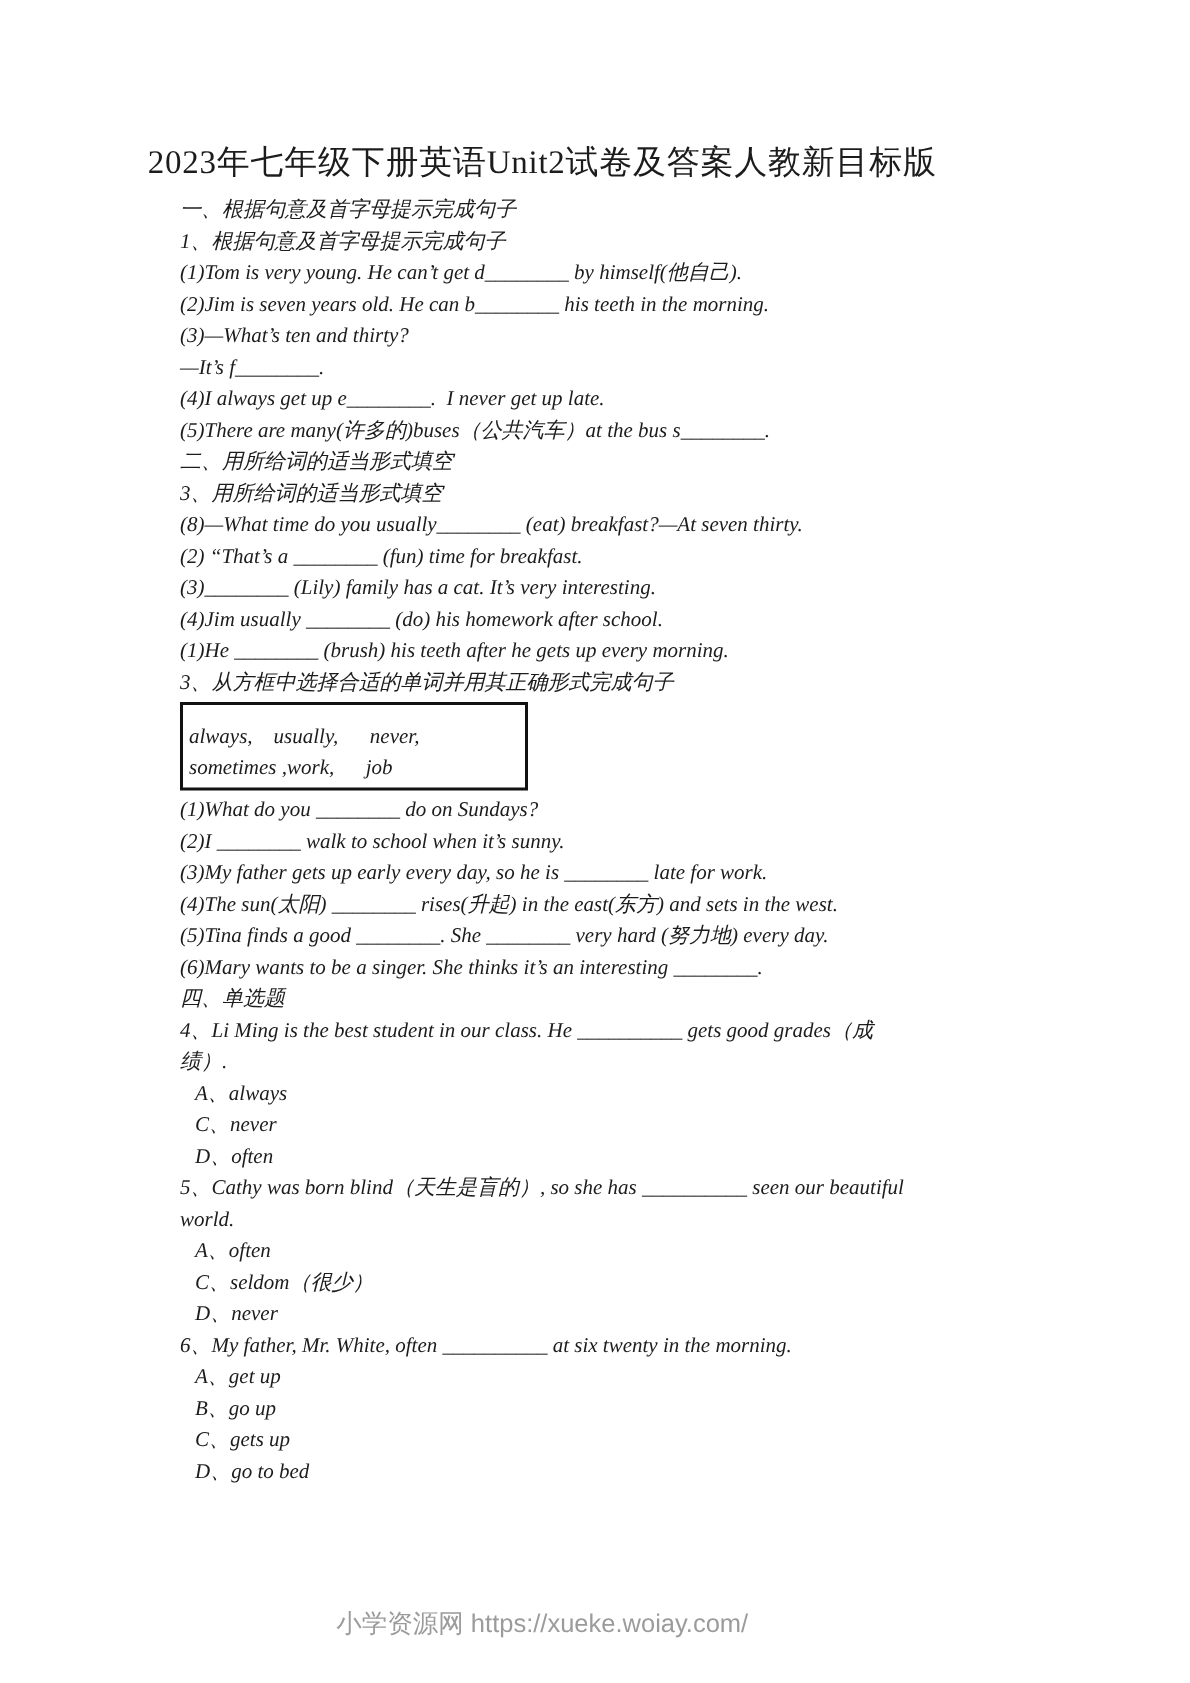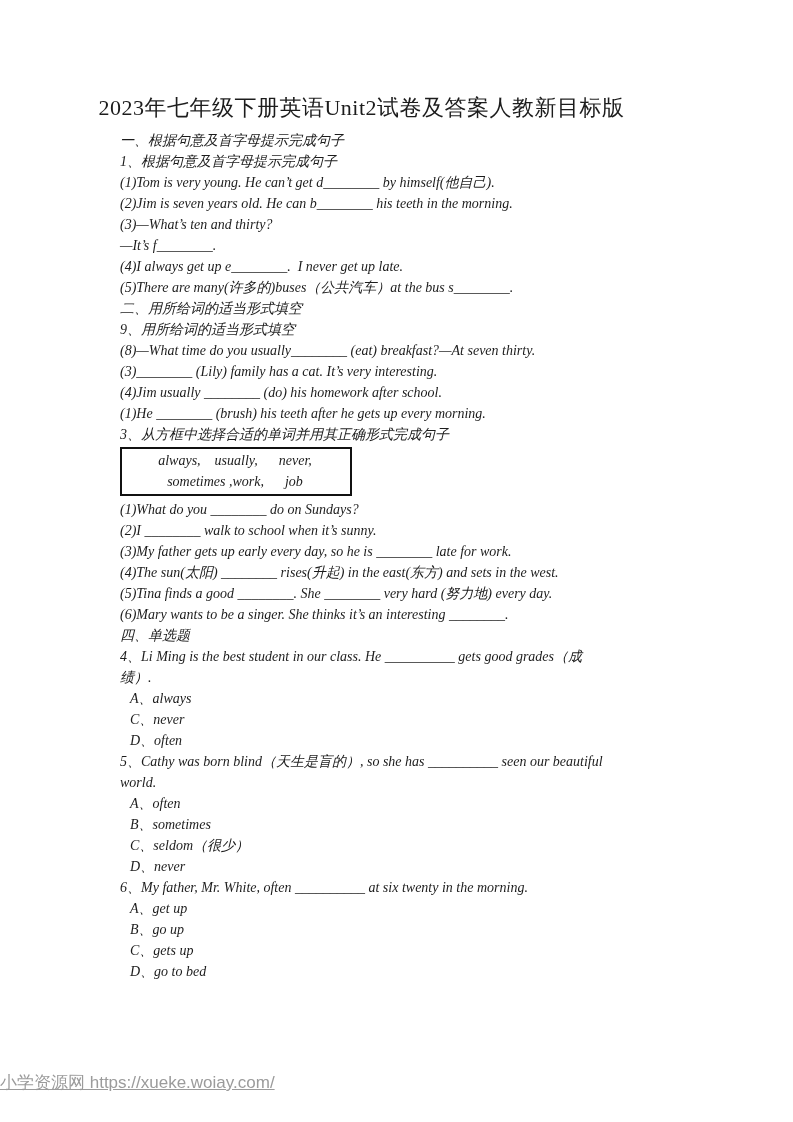--- a/index.html
+++ b/index.html
@@ -35,37 +35,36 @@
     white-space: pre-wrap;
     word-break: break-word;
     font-style: italic;
   }
   .opt {
     padding-left: 10px;
   }
   .word-box {
     display: inline-block;
     border: 2px solid #111111;
-    padding: 1px 6px 2px 4px;
+    padding: 11px 6px 2px 4px;
     margin: 2px 0 3px 0;
     min-width: 218px;
-    text-align: center;
   }
   .word-box .line {
     white-space: pre;
   }
   .footer {
     position: absolute;
     left: 0;
     right: 0;
     bottom: 28px;
+    text-align: center;
     font-family: "Liberation Sans", "DejaVu Sans", sans-serif;
     font-size: 17px;
     color: #9b9b9b;
-    text-decoration: underline;
   }
 </style>
 </head>
 <body>
 
 <div class="page">
 
   <h1 class="title">2023年七年级下册英语Unit2试卷及答案人教新目标版</h1>
 
   <div class="content">
@@ -75,22 +74,23 @@
     <p class="line">1、根据句意及首字母提示完成句子</p>
     <p class="line">(1)Tom is very young. He can’t get d________ by himself(他自己).</p>
     <p class="line">(2)Jim is seven years old. He can b________ his teeth in the morning.</p>
     <p class="line">(3)—What’s ten and thirty?</p>
     <p class="line">—It’s f________.</p>
     <p class="line">(4)I always get up e________.  I never get up late.</p>
     <p class="line">(5)There are many(许多的)buses（公共汽车）at the bus s________.</p>
 
     
     <p class="line">二、用所给词的适当形式填空</p>
-    <p class="line">9、用所给词的适当形式填空</p>
+    <p class="line">3、用所给词的适当形式填空</p>
     <p class="line">(8)—What time do you usually________ (eat) breakfast?—At seven thirty.</p>
+    <p class="line">(2) “That’s a ________ (fun) time for breakfast.</p>
     <p class="line">(3)________ (Lily) family has a cat. It’s very interesting.</p>
     <p class="line">(4)Jim usually ________ (do) his homework after school.</p>
     <p class="line">(1)He ________ (brush) his teeth after he gets up every morning.</p>
 
     
     <p class="line">3、从方框中选择合适的单词并用其正确形式完成句子</p>
     <div class="word-box">
       <p class="line">always,    usually,      never,</p>
       <p class="line">sometimes ,work,      job</p>
     </div>
@@ -104,21 +104,20 @@
     
     <p class="line">四、单选题</p>
 
     <p class="line">4、Li Ming is the best student in our class. He __________ gets good grades（成绩）.</p>
     <p class="line opt">A、always</p>
     <p class="line opt">C、never</p>
     <p class="line opt">D、often</p>
 
     <p class="line">5、Cathy was born blind（天生是盲的）, so she has __________ seen our beautiful world.</p>
     <p class="line opt">A、often</p>
-    <p class="line opt">B、sometimes</p>
     <p class="line opt">C、seldom（很少）</p>
     <p class="line opt">D、never</p>
 
     <p class="line">6、My father, Mr. White, often __________ at six twenty in the morning.</p>
     <p class="line opt">A、get up</p>
     <p class="line opt">B、go up</p>
     <p class="line opt">C、gets up</p>
     <p class="line opt">D、go to bed</p>
 
   </div>

